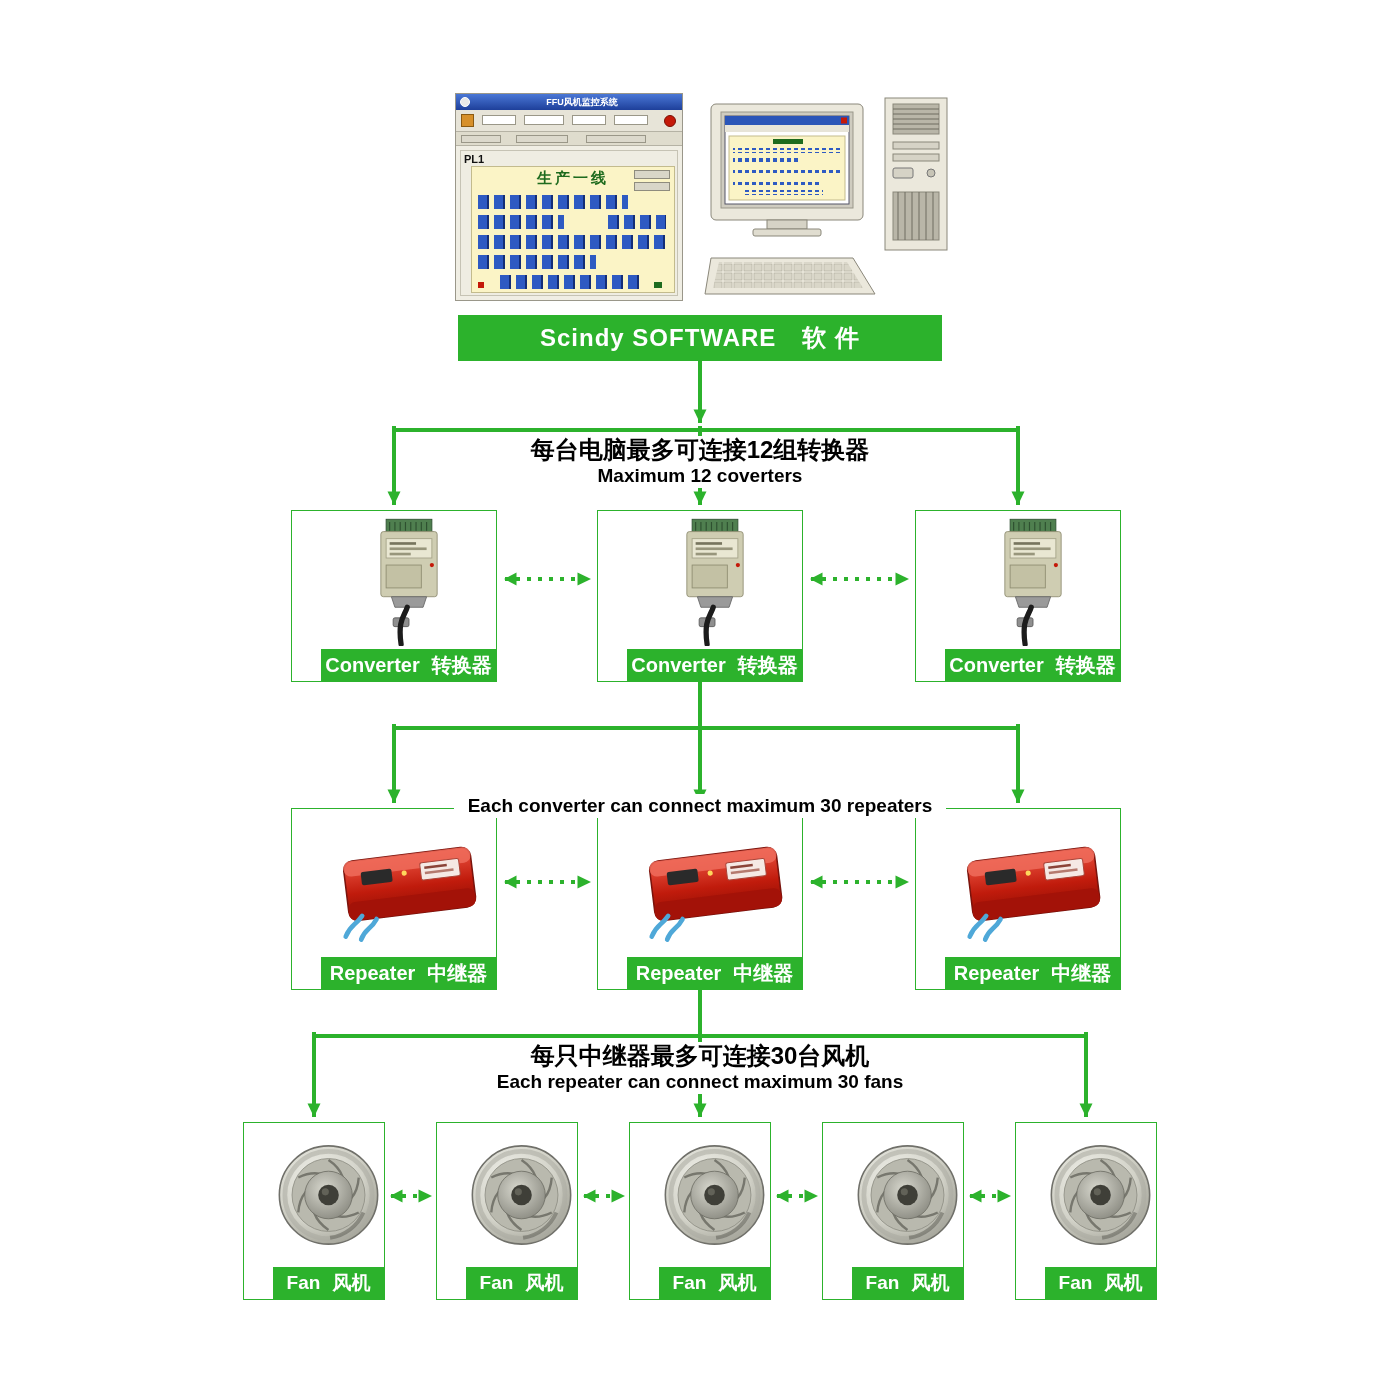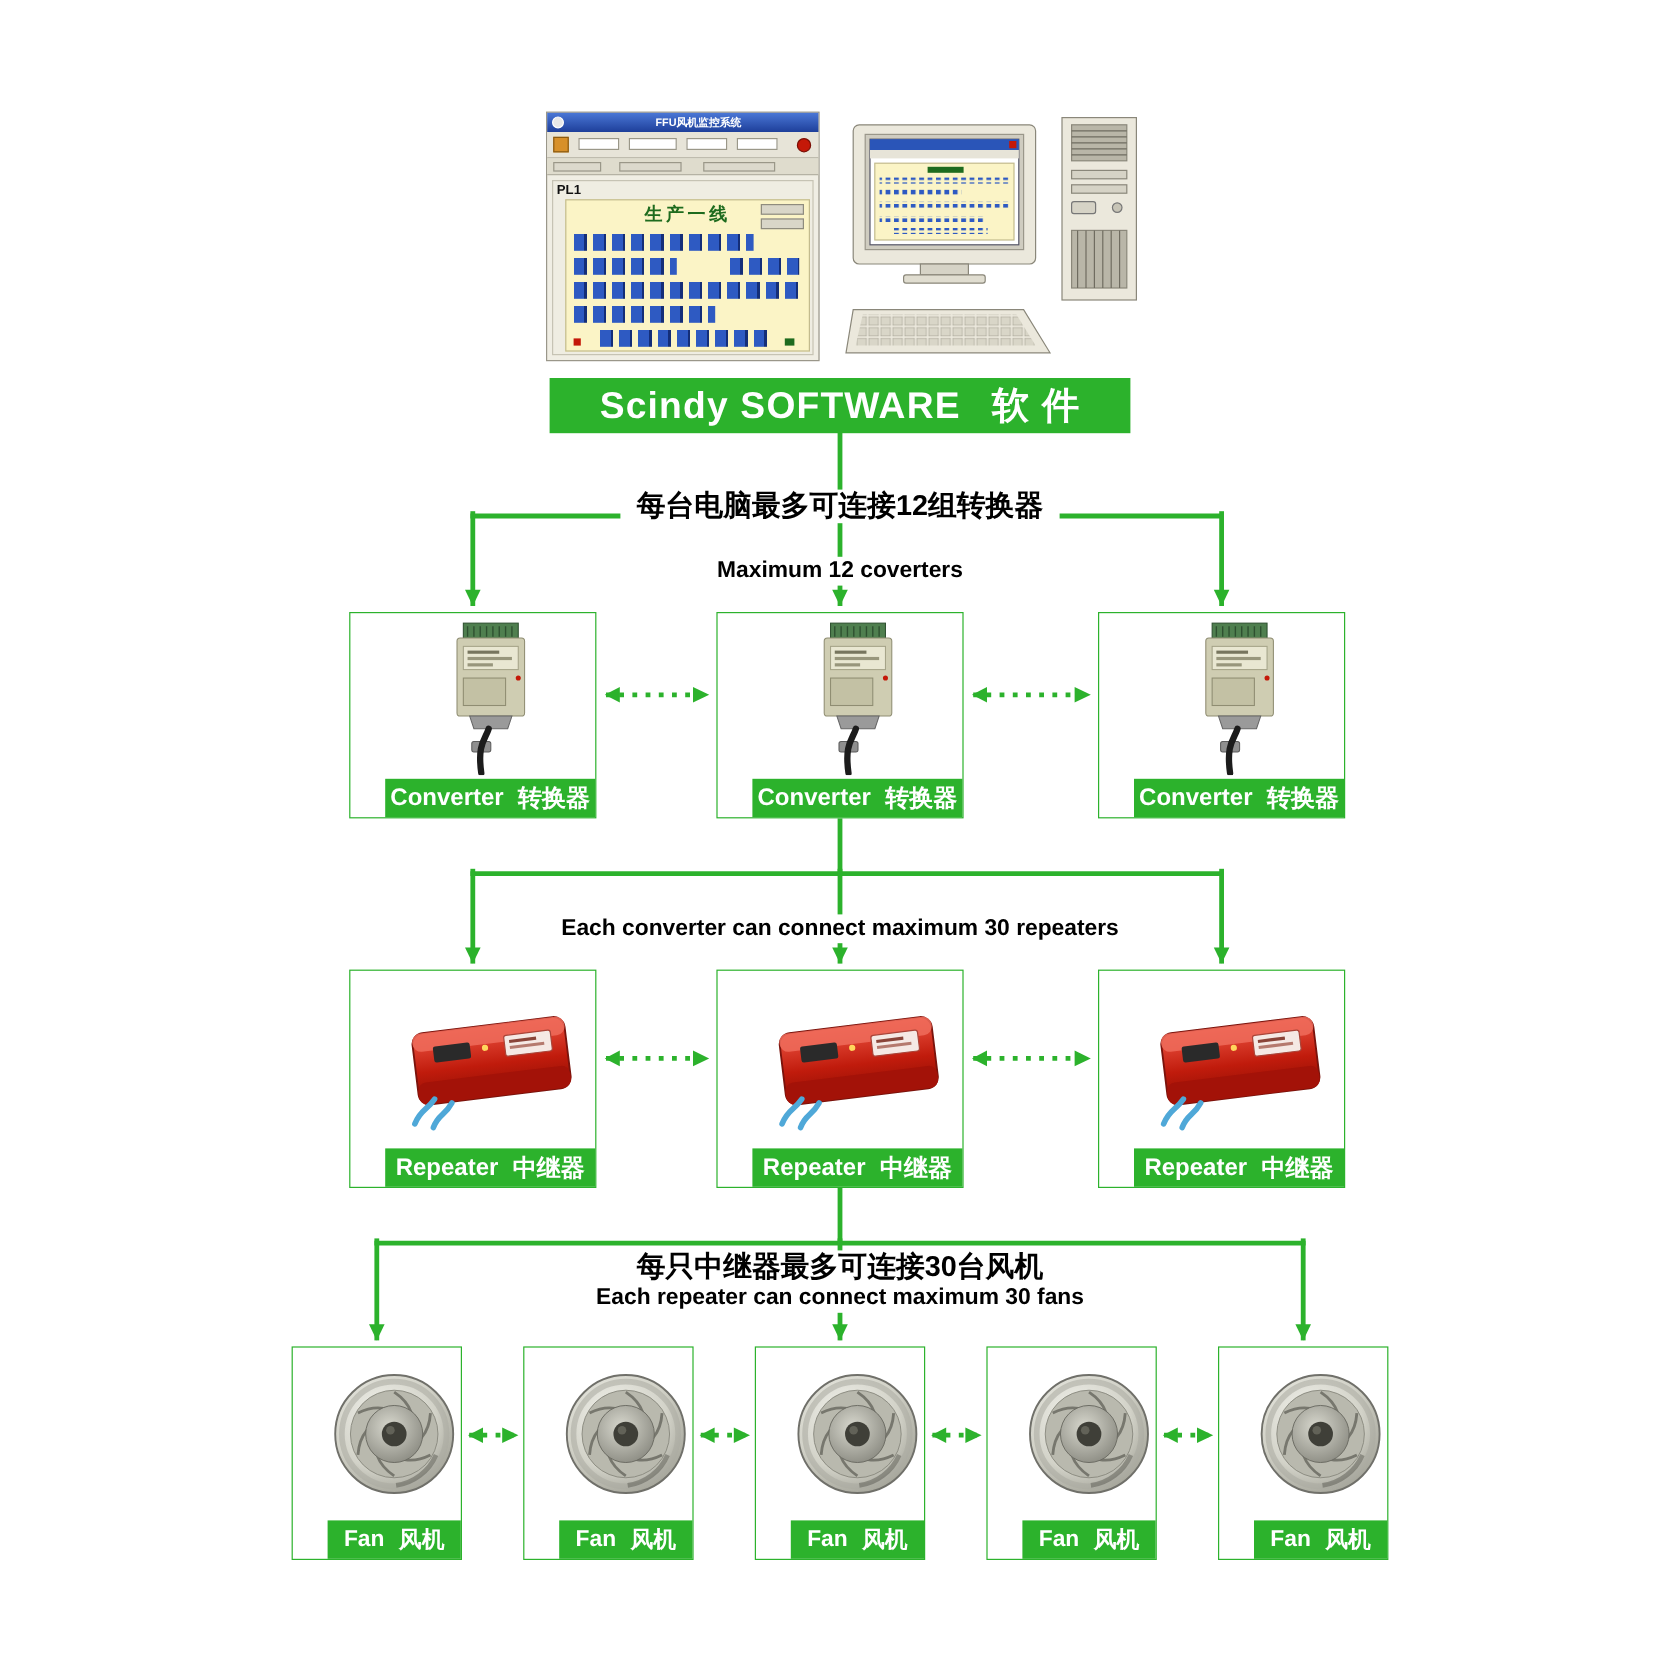--- a/index.html
+++ b/index.html
@@ -12,21 +12,21 @@
 
   
   .note { position:absolute; left:0; width:1400px; text-align:center; z-index:3; }
   .note span { display:inline-block; background:#fff; padding:0 14px; font-weight:bold; color:#000; }
   .note.cn span { font-size:24px; line-height:28px; }
   .note.en span { font-size:19px; line-height:24px; }
 
   
   .banner { position:absolute; left:458px; top:315px; width:484px; height:46px; background:#2cb22c;
             display:flex; align-items:center; justify-content:center; gap:26px; z-index:2; }
-  .banner span { color:#fff; font-weight:bold; font-size:31px; letter-spacing:1px; }
+  .banner span { color:#fff; font-weight:bold; font-size:24px; letter-spacing:1px; }
 
   
   .node { position:absolute; background:#fff; border:1px solid #2cb22c; display:flex; flex-direction:column; z-index:2;padding-left:29px; }
   .node .device { flex:1; display:flex; align-items:center; justify-content:center; overflow:hidden; }
   .node .node-label { height:32px; background:#2cb22c; display:flex; align-items:center; justify-content:center; gap:12px; }
   .node .node-label span { color:#fff; font-weight:bold; font-size:20px; }
   .node.conv, .node.rept { width:206px; }
   .node.conv { top:510px; height:172px; }
   .node.rept { top:808px; height:182px; }
   .node.fan  { top:1122px; width:142px; height:178px; }
@@ -247,28 +247,28 @@
 
     <polygon points="8,166 150,166 172,202 2,202" fill="#ebe8dc" stroke="#8a877a"></polygon>
     <polygon points="16,170 144,170 160,196 10,196" fill="url(#keysp)"></polygon>
   </svg>
 
   <div class="banner">
     <span>Scindy SOFTWARE</span>
     <span>软  件</span>
   </div>
 
-  <div class="note cn" style="top:408px;">
+  <div class="note cn" style="top:436px;">
     <span>每台电脑最多可连接12组转换器</span>
   </div>
   <div class="note en" style="top:464px;">
     <span>Maximum 12 coverters</span>
   </div>
 
-  <div class="note en" style="top:762px;text-align:center;">
+  <div class="note en" style="top:794px;text-align:center;">
     <span>Each converter can connect maximum 30 repeaters</span>
   </div>
 
   <div class="note cn" style="top:1042px;">
     <span>每只中继器最多可连接30台风机</span>
   </div>
   <div class="note en" style="top:1070px;">
     <span>Each repeater can connect maximum 30 fans</span>
   </div>
 

